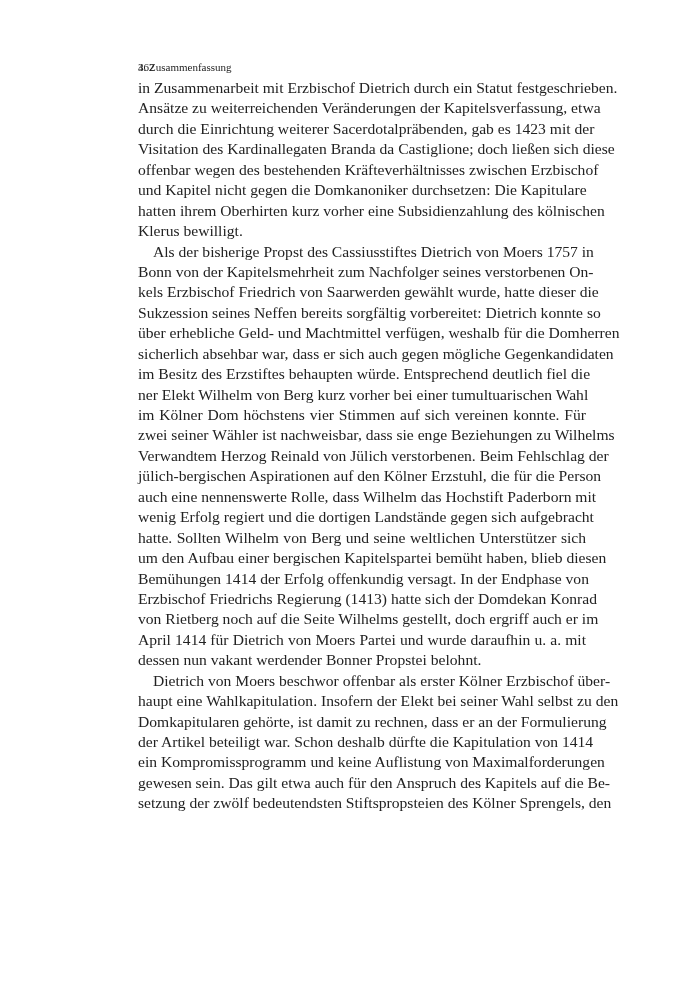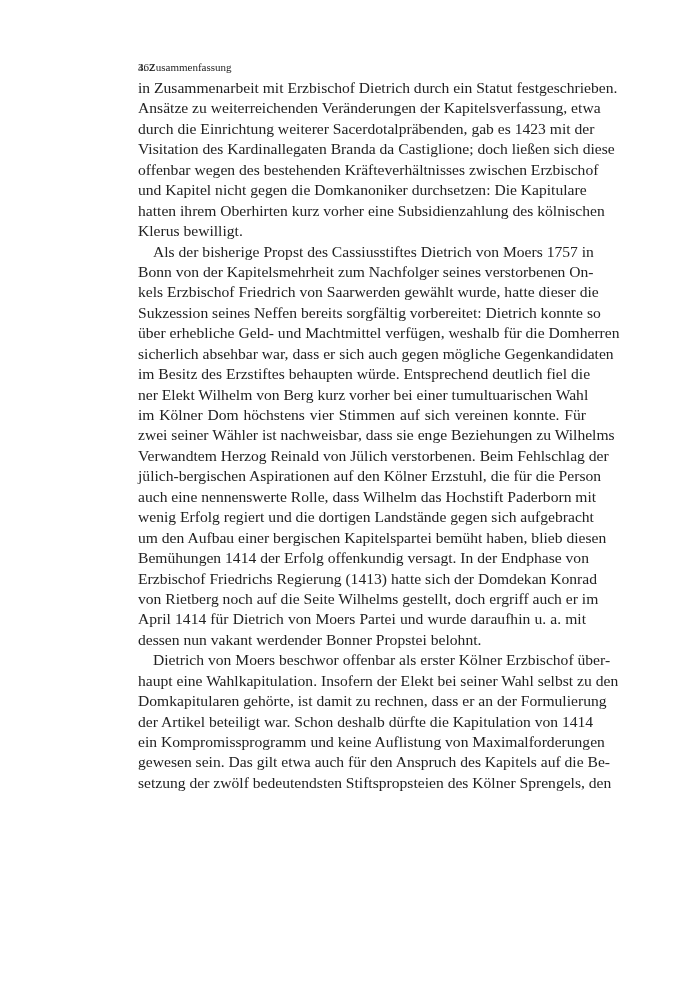--- a/index.html
+++ b/index.html
@@ -49,20 +49,21 @@
         <span class="line">über erhebliche Geld- und Machtmittel verfügen, weshalb für die Domherren</span>
         <span class="line">sicherlich absehbar war, dass er sich auch gegen mögliche Gegenkandidaten</span>
         <span class="line">im Besitz des Erzstiftes behaupten würde. Entsprechend deutlich fiel die</span>
         <span class="line">ner Elekt Wilhelm von Berg kurz vorher bei einer tumultuarischen Wahl</span>
         <span class="line">im Kölner Dom höchstens vier Stimmen auf sich vereinen konnte. Für</span>
         <span class="line">zwei seiner Wähler ist nachweisbar, dass sie enge Beziehungen zu Wilhelms</span>
         <span class="line">Verwandtem Herzog Reinald von Jülich verstorbenen. Beim Fehlschlag der</span>
         <span class="line">jülich-bergischen Aspirationen auf den Kölner Erzstuhl, die für die Person</span>
         <span class="line">auch eine nennenswerte Rolle, dass Wilhelm das Hochstift Paderborn mit</span>
         <span class="line">wenig Erfolg regiert und die dortigen Landstände gegen sich aufgebracht</span>
+        <span class="line">hatte. Sollten Wilhelm von Berg und seine weltlichen Unterstützer sich</span>
         <span class="line">um den Aufbau einer bergischen Kapitelspartei bemüht haben, blieb diesen</span>
         <span class="line">Bemühungen 1414 der Erfolg offenkundig versagt. In der Endphase von</span>
         <span class="line">Erzbischof Friedrichs Regierung (1413) hatte sich der Domdekan Konrad</span>
         <span class="line">von Rietberg noch auf die Seite Wilhelms gestellt, doch ergriff auch er im</span>
         <span class="line">April 1414 für Dietrich von Moers Partei und wurde daraufhin u. a. mit</span>
         <span class="line last">dessen nun vakant werdender Bonner Propstei belohnt.</span>
       </div>
       <div>
         <span class="line indent">Dietrich von Moers beschwor offenbar als erster Kölner Erzbischof über-</span>
         <span class="line">haupt eine Wahlkapitulation. Insofern der Elekt bei seiner Wahl selbst zu den</span>

